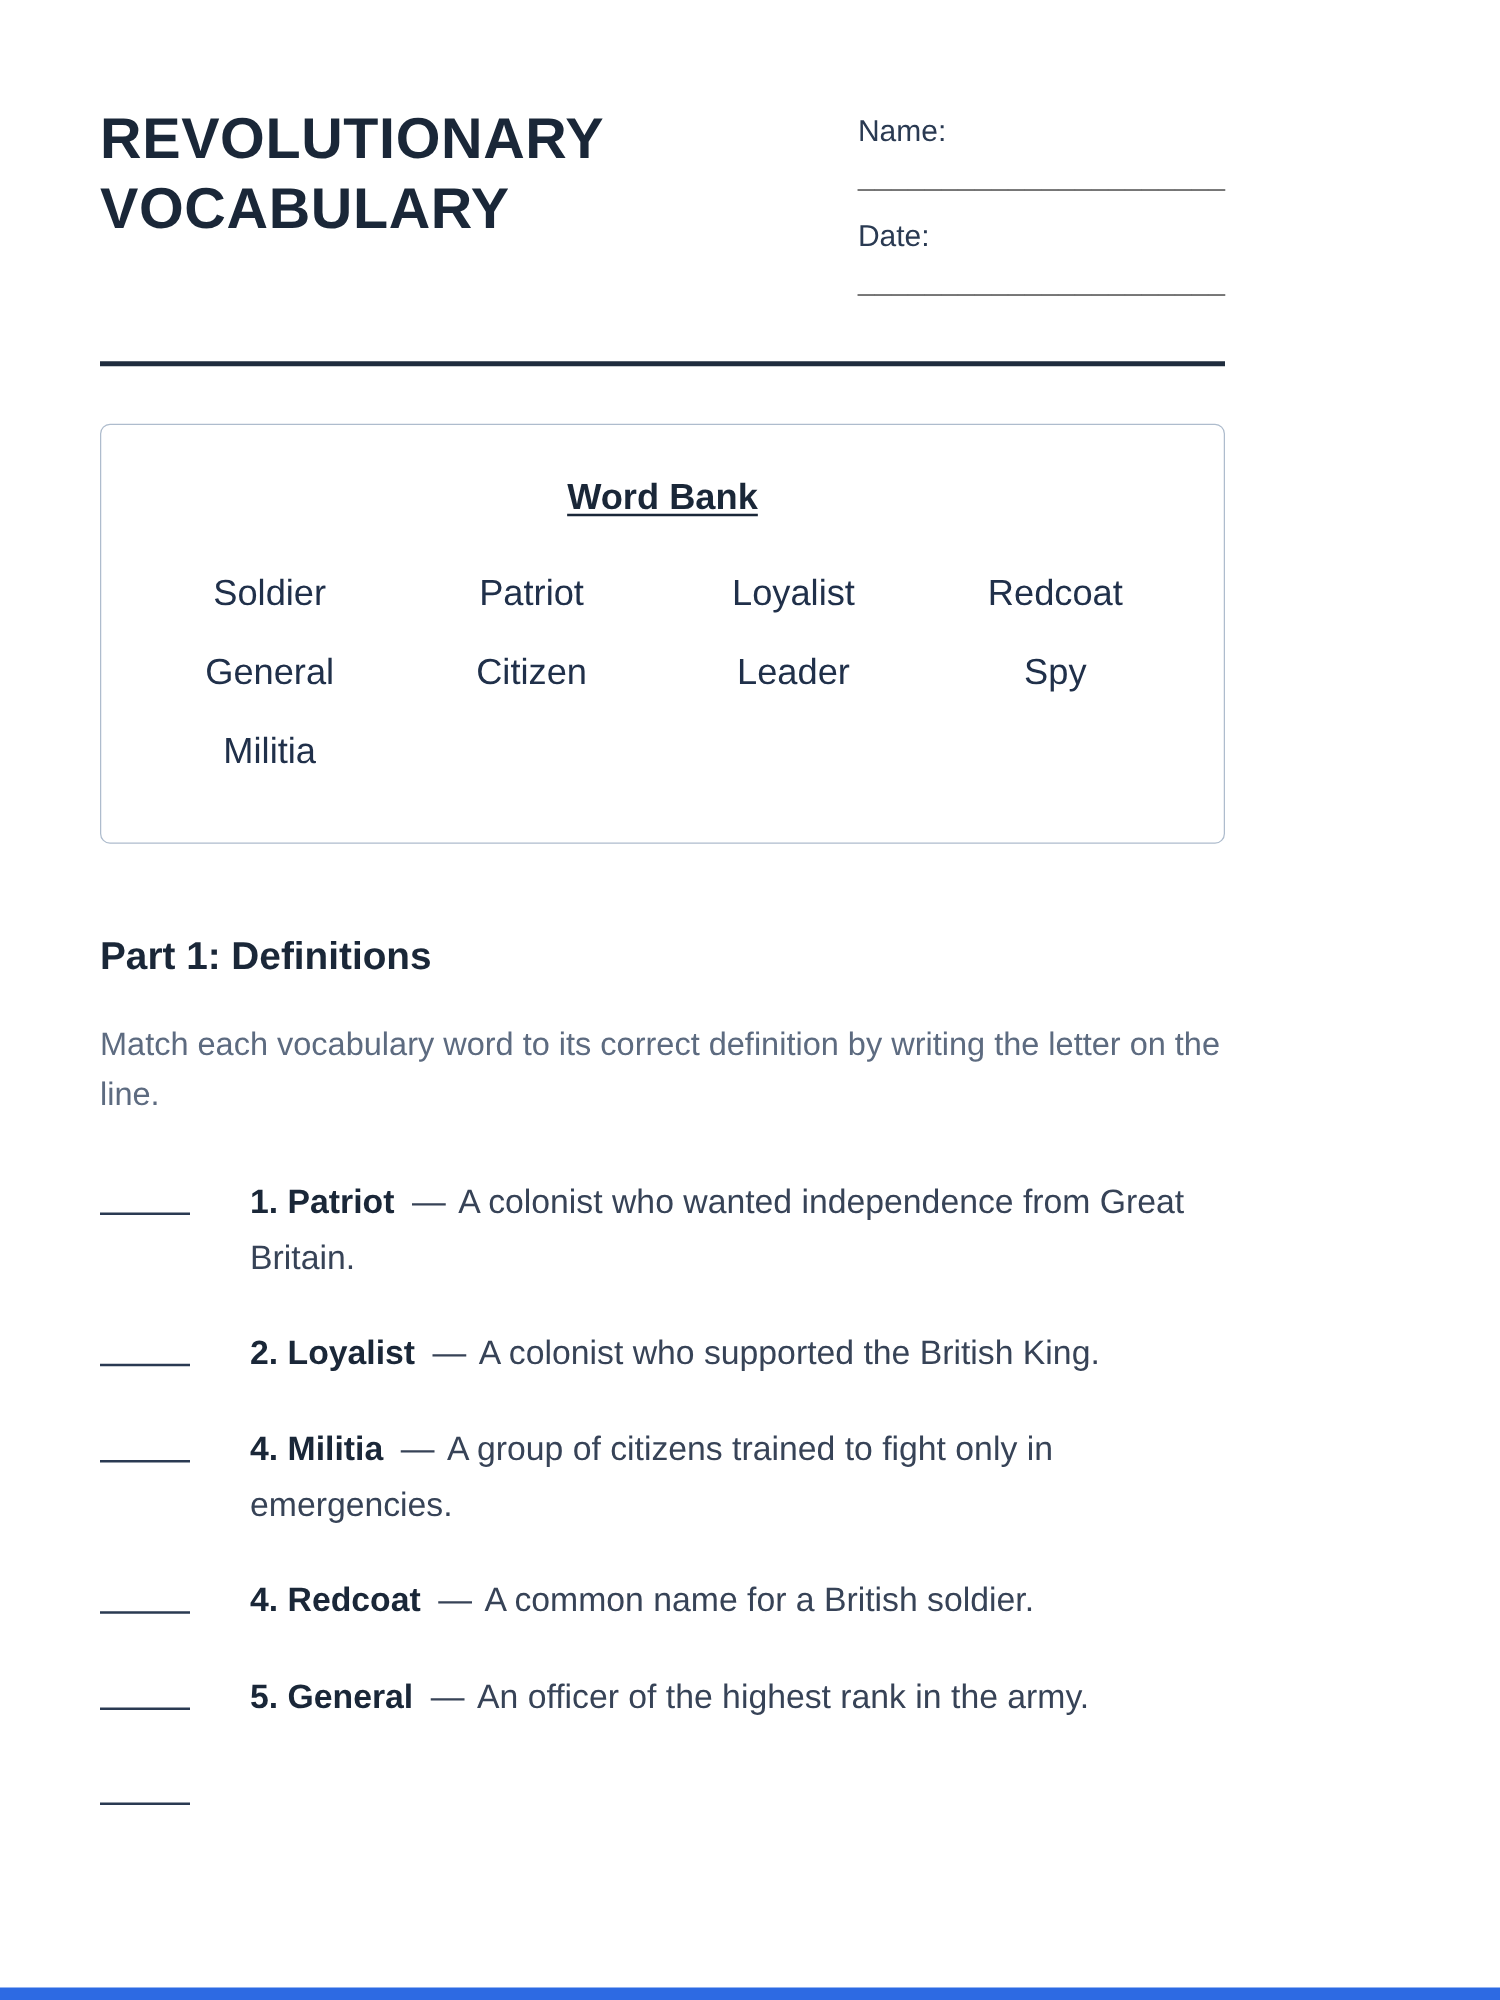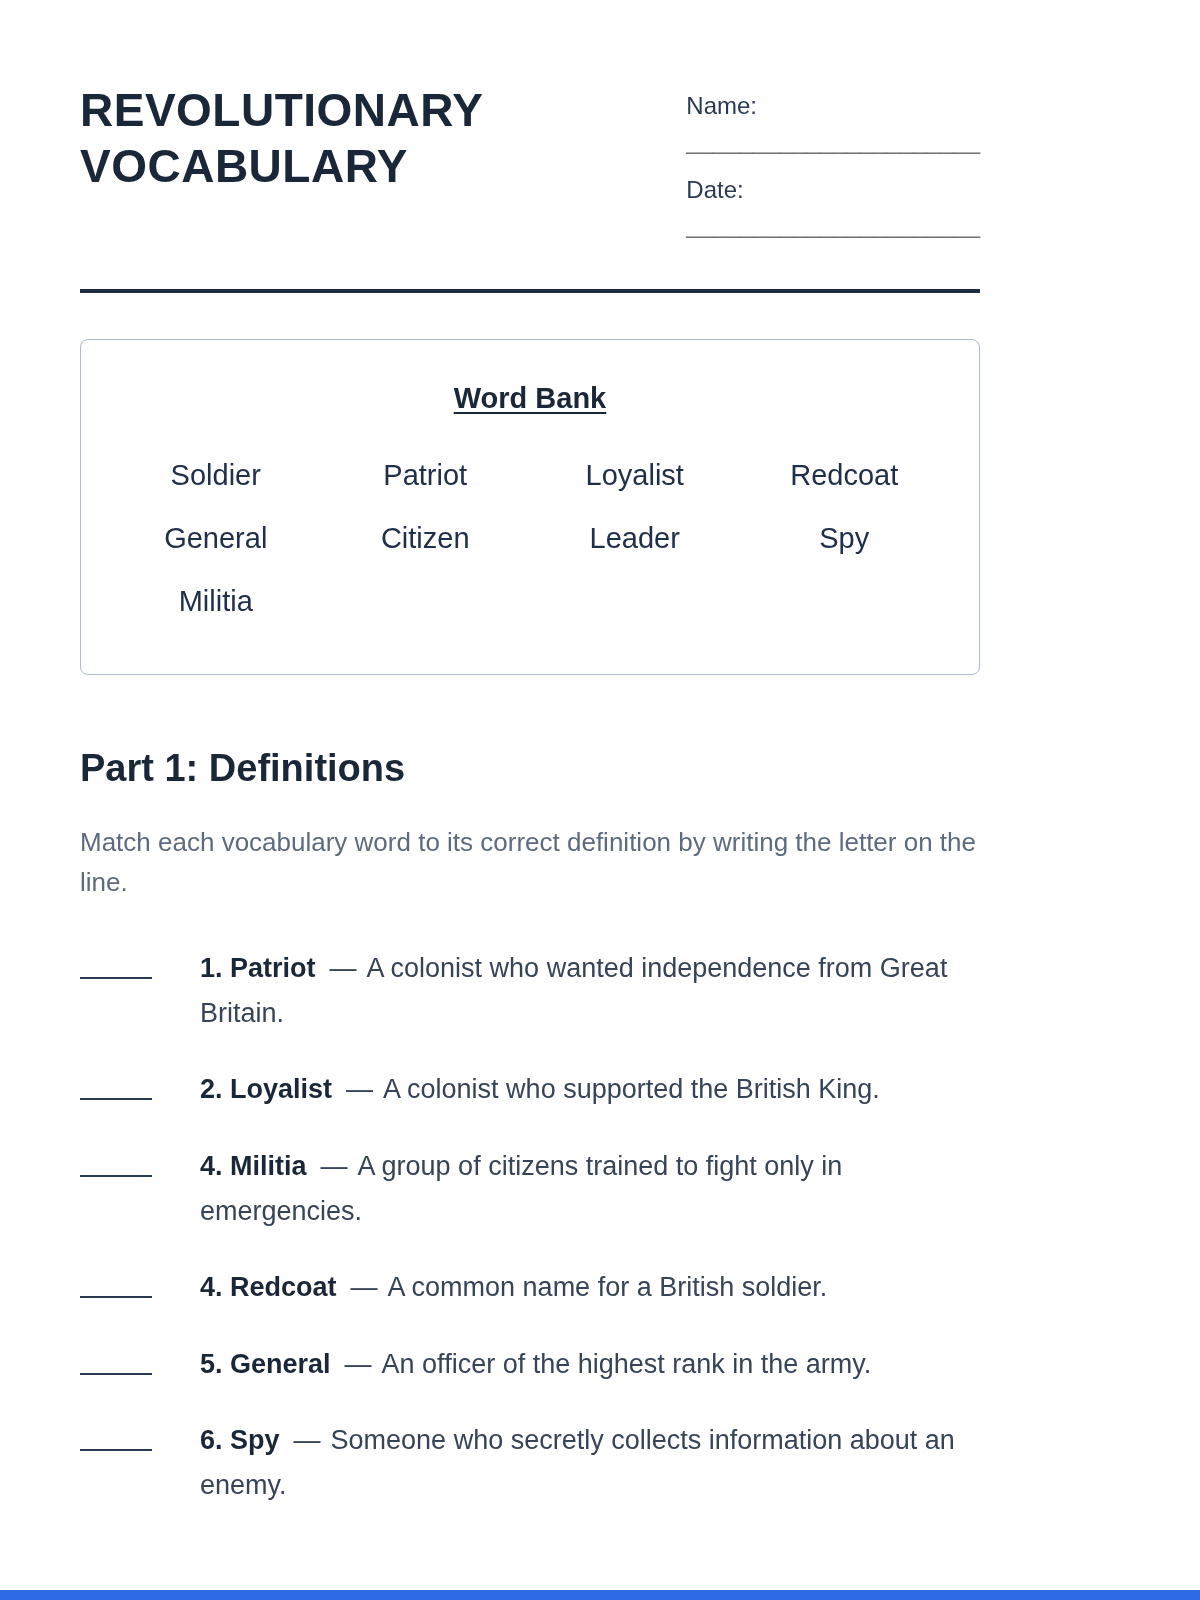--- a/index.html
+++ b/index.html
@@ -79,21 +79,21 @@
   }
   .wb-word {
     text-align: center;
     font-size: 29px;
     color: #20304a;
   }
 
   
   .part-heading {
     margin-top: 72px;
-    font-size: 38px;
+    font-size: 31px;
     font-weight: 700;
     color: #1a2738;
   }
   .instructions {
     margin-top: 32px;
     font-size: 26px;
     line-height: 1.55;
     color: #5d6b80;
     max-width: 1000px;
   }
@@ -197,20 +197,19 @@
       <p class="item-text"><span class="item-term">4. Redcoat</span><span class="item-dash">—</span><span>A common name for a British soldier.</span></p>
     </div>
 
     <div class="item">
       <span class="blank"></span>
       <p class="item-text"><span class="item-term">5. General</span><span class="item-dash">—</span><span>An officer of the highest rank in the army.</span></p>
     </div>
 
     <div class="item">
       <span class="blank"></span>
-      <p class="item-text"><span class="item-term">6. Spy</span><span class="item-dash">—</span><span>Someone who secretly collects information about an enemy.</span></p>
     </div>
 
   </div>
 
 </div>
 
 <div class="bottom-bar"></div>
 
 </body></html>

